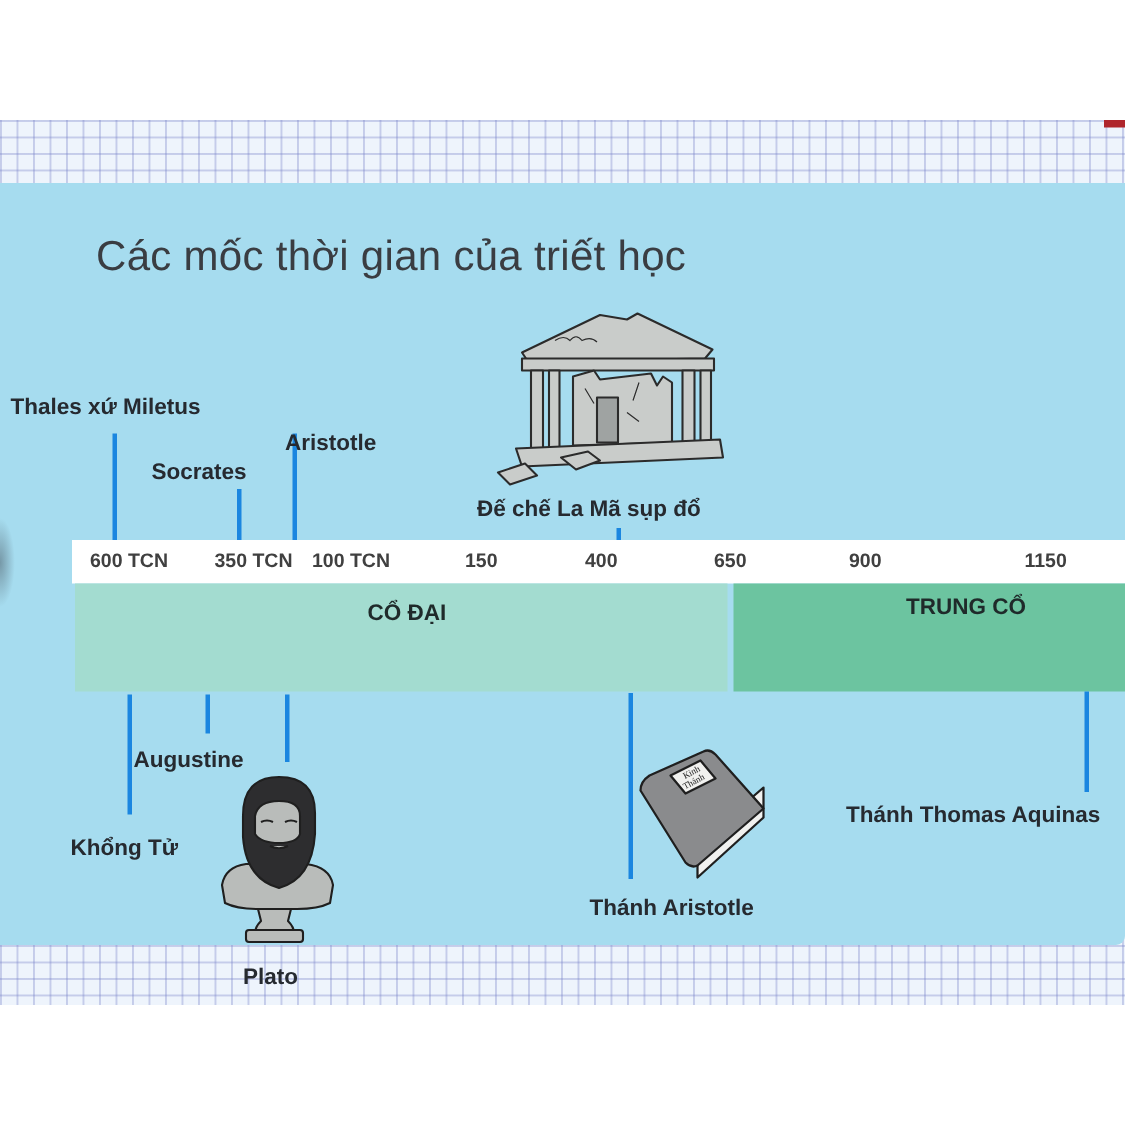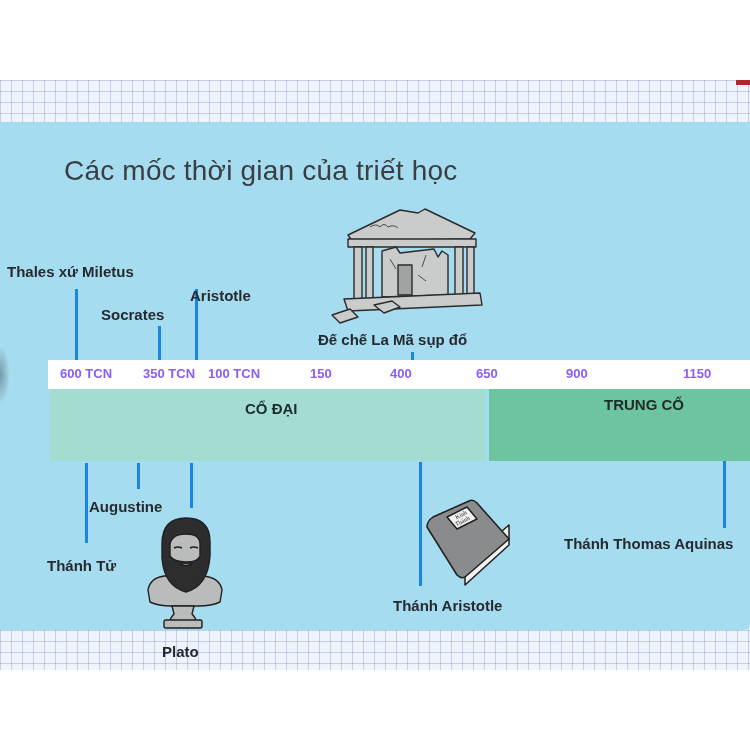--- a/index.html
+++ b/index.html
@@ -25,21 +25,21 @@
     .title {
       position: absolute; left: 64px; top: 155px;
       font-size: 28px; font-weight: normal; color: #3a3d42; letter-spacing: 0.2px;
       white-space: nowrap;
     }
     .axis-bar {
       position: absolute; left: 48px; top: 360px; width: 702px; height: 29px;
       background: #ffffff;
     }
     .tick-label {
-      position: absolute; top: 366px; font-size: 13px; font-weight: bold; color: #8b5cf6;
+      position: absolute; top: 366px; font-size: 13px; font-weight: bold; color: #404040;
       white-space: nowrap;
     }
     .band {
       position: absolute; top: 389px; height: 72px;
     }
     .band-label {
       position: absolute; font-size: 15px; font-weight: bold; color: #1f2a2a; white-space: nowrap;
     }
     .vline {
       position: absolute; width: 3px; background: #1a86e0;
@@ -108,21 +108,21 @@
 <div class="event" style="left:101px; top:306px;">Socrates</div>
 <div class="event" style="left:190px; top:255px;margin-top:32px;">Aristotle</div>
 <div class="event" style="left:318px; top:331px;">Đế chế La Mã sụp đổ</div>
 
 <div class="vline" style="left:85px;  top:463px; height:80px;"></div>
 <div class="vline" style="left:137px; top:463px; height:26px;"></div>
 <div class="vline" style="left:190px; top:463px; height:45px;"></div>
 <div class="vline" style="left:419px; top:462px; height:124px;"></div>
 <div class="vline" style="left:723px; top:461px; height:67px;"></div>
 
-<div class="event" style="left:47px;  top:557px;">Thánh Tử</div>
+<div class="event" style="left:47px;  top:557px;">Khổng Tử</div>
 <div class="event" style="left:89px;  top:498px;">Augustine</div>
 <div class="event" style="left:162px; top:643px;">Plato</div>
 <div class="event" style="left:393px; top:597px;">Thánh Aristotle</div>
 <div class="event" style="left:564px; top:535px;">Thánh Thomas Aquinas</div>
 
 <svg class="illus" style="left:142px; top:514px;" width="85" height="120" viewBox="0 0 85 120">
   <g stroke="#1f1f1f" stroke-width="1.4" stroke-linejoin="round">
     <path d="M6 76 q2 -12 16 -14 l40 0 q16 2 18 14 l-2 12 q-8 4 -22 4 l-26 0 q-14 0 -22 -4 z" fill="#b9bcba"></path>
     <path d="M30 92 l22 0 l-2 8 q4 4 4 8 l-26 0 q0 -4 4 -8 z" fill="#b9bcba"></path>
     <rect x="22" y="106" width="38" height="8" rx="2" fill="#b9bcba"></rect>

